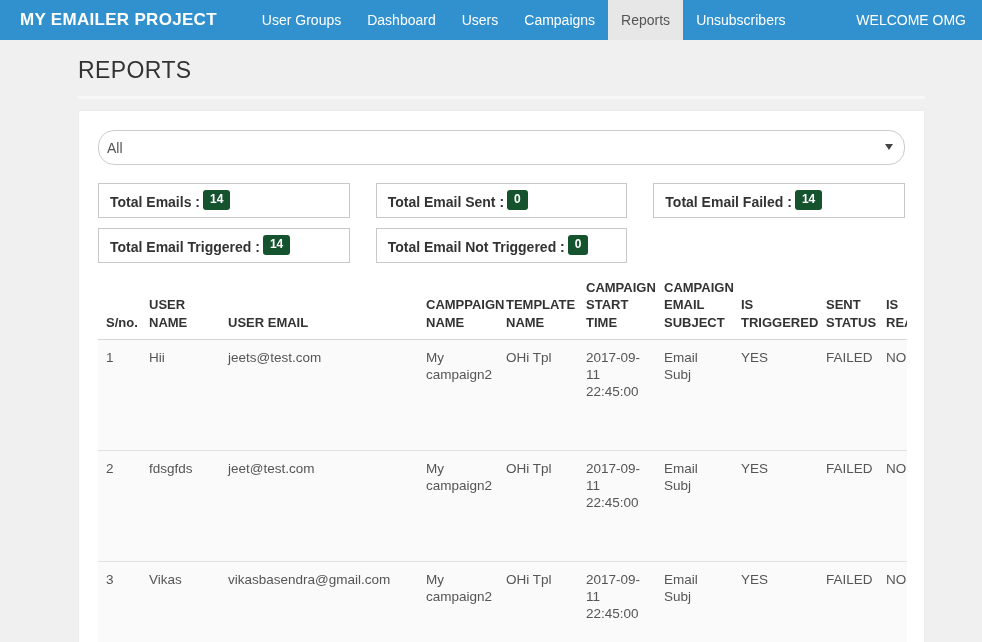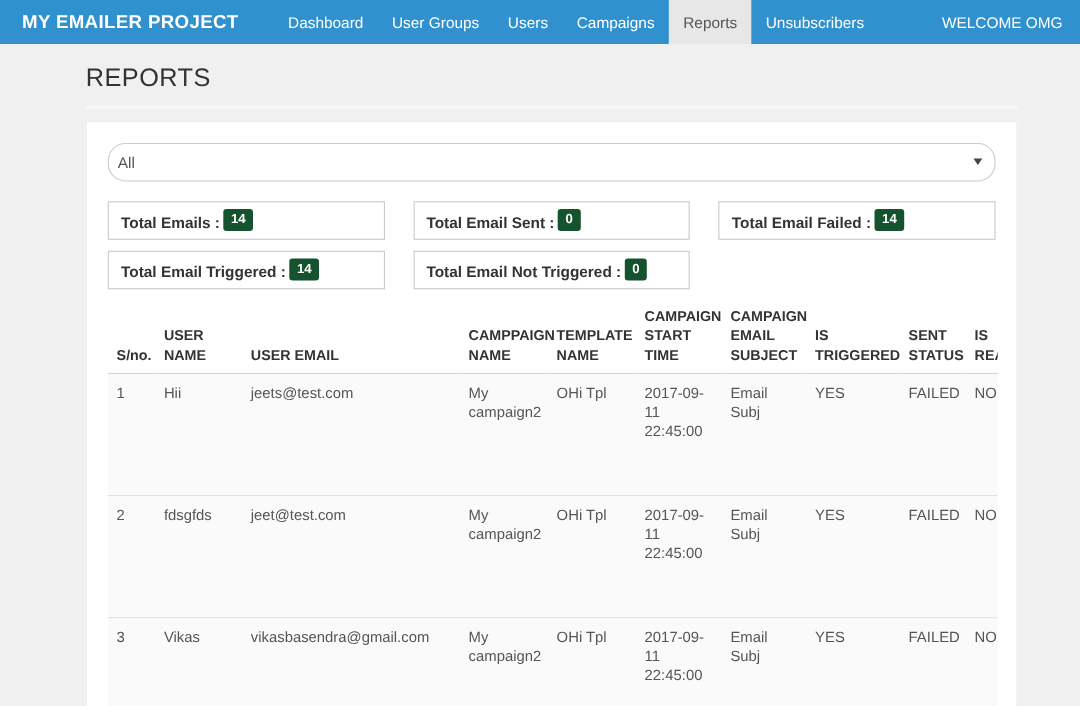--- a/index.html
+++ b/index.html
@@ -159,22 +159,22 @@
     background: #fafafa;
     overflow: hidden;
   }
 </style>
 </head>
 <body>
 
 <div class="navbar">
   <div class="brand">MY EMAILER PROJECT</div>
   <div class="nav-items">
+      <div class="nav-item">User Groups</div>
       <div class="nav-item">Dashboard</div>
-      <div class="nav-item">User Groups</div>
       <div class="nav-item">Users</div>
       <div class="nav-item">Campaigns</div>
       <div class="nav-item active">Reports</div>
       <div class="nav-item">Unsubscribers</div>
     </div>
   <div class="nav-spacer"></div>
   <div class="user-menu">
     <span>WELCOME OMG</span>
 
   </div>

